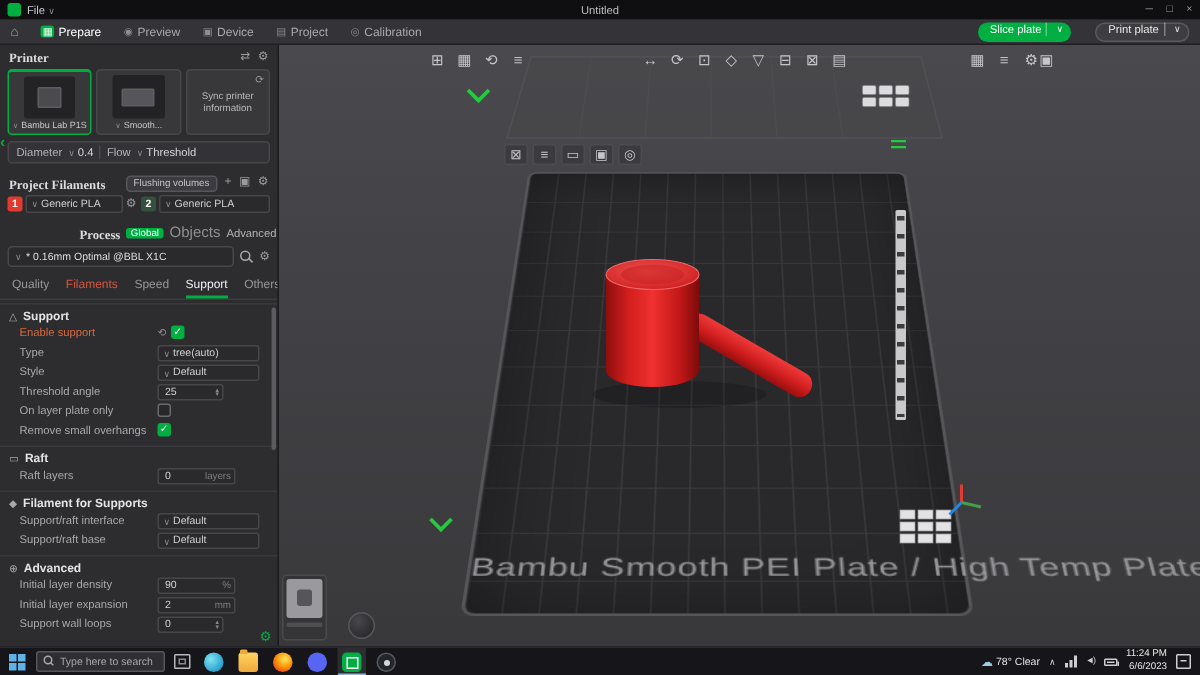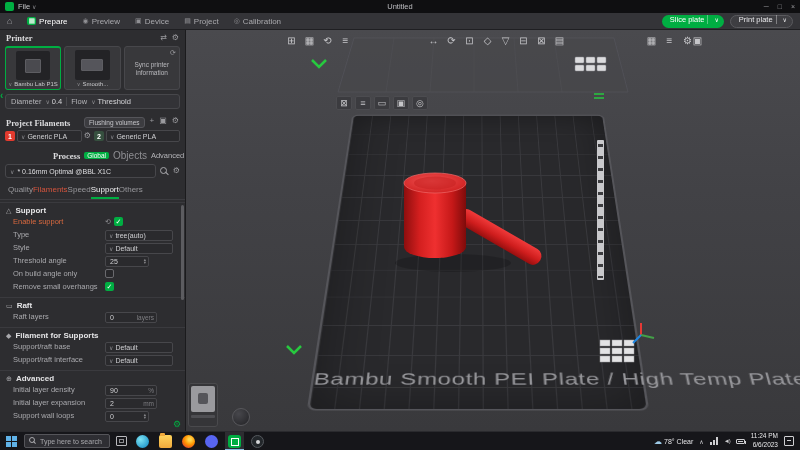--- a/index.html
+++ b/index.html
@@ -19,21 +19,21 @@
 
   
   .navbar { position:absolute; top:13px; left:0; right:0; height:17px; background:#343438;
             display:flex; align-items:center; padding:0 7px; gap:15px; border-bottom:1px solid #1f1f22; }
   .home-ic { color:#a9a9ad; font-size:9px; }
   .ntab { display:flex; align-items:center; gap:3px; font-size:8px; color:#a9a9ad; cursor:default; }
   .ntab .tic { font-size:7px; color:#8f8f93; }
   .ntab.active { color:#ffffff;justify-content:flex-end; }
   .ntab.active .tic { background:#00AE42; color:#fff; border-radius:2px; padding:0 1px; }
   .nav-actions { margin-left:auto; display:flex; gap:6px; }
-  .pill { display:flex; align-items:center; height:13px; border-radius:7px; font-size:7.5px; padding:0 2px 4px 8px; }
+  .pill { display:flex; align-items:center; height:13px; border-radius:7px; font-size:7.5px; padding:0 2px 4px 8px;margin-left:10px; }
   .pill .div { width:1px; height:9px; background:rgba(255,255,255,.35); margin:0 3px; }
   .pill .pc { font-size:6px; padding:0 3px; }
   .pill.slice { background:#00AE42; color:#fff; }
   .pill.print { background:#3e3e42; border:1px solid #5a5a5e; color:#e8e8ea; }
 
   
   .sidebar { position:absolute; top:30px; left:0; width:186px; bottom:19px; background:#2d2d30;
              border-right:1px solid #1b1b1d; overflow:hidden; }
   .sec-head { display:flex; align-items:center; gap:4px; padding:3px 6px 2px; }
   .sec-title { color:#dcdcde; font-weight:bold; font-size:8.5px;font-family:Liberation Serif, serif; }
@@ -72,21 +72,21 @@
   .obj-lbl { color:#8f8f93; font-size:10px; }
   .adv-lbl { margin-left:auto; color:#b5b5b9; font-size:7.5px; }
   .toggle { width:16px; height:9px; border-radius:5px; background:#00AE42; position:relative; flex:none; }
   .toggle .knob { position:absolute; right:1px; top:1px; width:7px; height:7px; background:#fff; border-radius:50%; }
   .preset-row { display:flex; align-items:center; gap:4px; padding:0 5px 3px; }
   .preset-dd { flex:1; display:flex; align-items:center; gap:3px; border:1px solid #47474b; background:#2a2a2d;
                border-radius:3px; height:14px; padding:0 4px; color:#dedee1; font-size:7px; white-space:nowrap; overflow:hidden; }
   .mag { width:9px; height:9px; position:relative; flex:none; }
   .mag::before { content:""; position:absolute; width:5px; height:5px; border:1px solid #a8a8ac; border-radius:50%; left:0; top:0; }
   .mag::after { content:""; position:absolute; width:4px; height:1px; background:#a8a8ac; transform:rotate(45deg); left:5px; top:6px; }
-  .set-tabs { display:flex; gap:0; padding:4px 8px 0; border-bottom:1px solid #3c3c40; font-size:8px;text-align:center; }
+  .set-tabs { display:flex; gap:11px; padding:4px 8px 0; border-bottom:1px solid #3c3c40; font-size:8px;text-align:center; }
   .stab { color:#98989c; padding-bottom:3px; }
   .stab.modified { color:#d4543d; }
   .stab.active { color:#f0f0f2; border-bottom:2px solid #00AE42; }
   .settings { font-size:7.5px; }
   .sect { display:flex; align-items:center; gap:4px; padding:3px 6px 2px; color:#e4e4e6; font-weight:bold;
           font-size:8px; border-top:1px solid #3a3a3e; margin-top:2px; }
   .sect-ic { color:#a8a8ac; font-size:7px; font-weight:normal; }
   .srow { display:flex; align-items:flex-start; height:13px; padding:0 6px 0 13px; }
   .srow .lbl { color:#a9a9ad; flex:1; white-space:nowrap; overflow:hidden; }
   .srow.orange .lbl { color:#d8693f; }
@@ -369,21 +369,21 @@
             <span class="spin">
           <span class="v">25</span>
           <span class="arrows">
             <span>▴</span>
                 <span>▾</span>
               </span>
             </span>
           </span>
       </div>
       <div class="srow">
-        <span class="lbl">On build angle only</span>
+        <span class="lbl">On layer plate only</span>
         <span class="ctrl">
             <span class="cb off"></span>
           </span>
       </div>
       <div class="srow">
         <span class="lbl">Remove small overhangs</span>
         <span class="ctrl">
             <span class="cb on">
               <i>✓</i>
             </span>
@@ -402,30 +402,30 @@
           <span class="unit">layers</span>
             </span>
           </span>
       </div>
 
       <div class="sect">
         <span class="sect-ic">◆</span>
         <span>Filament for Supports</span>
       </div>
       <div class="srow">
-        <span class="lbl">Support/raft base</span>
+        <span class="lbl">Support/raft interface</span>
         <span class="ctrl">
             <span class="dd">
           <span style="color:#8a8a8e;font-size:6px">∨</span>
           <span>Default</span>
             </span>
           </span>
       </div>
       <div class="srow">
-        <span class="lbl">Support/raft interface</span>
+        <span class="lbl">Support/raft base</span>
         <span class="ctrl">
             <span class="dd">
           <span style="color:#8a8a8e;font-size:6px">∨</span>
           <span>Default</span>
             </span>
           </span>
       </div>
 
       <div class="sect">
         <span class="sect-ic">⊕</span>

